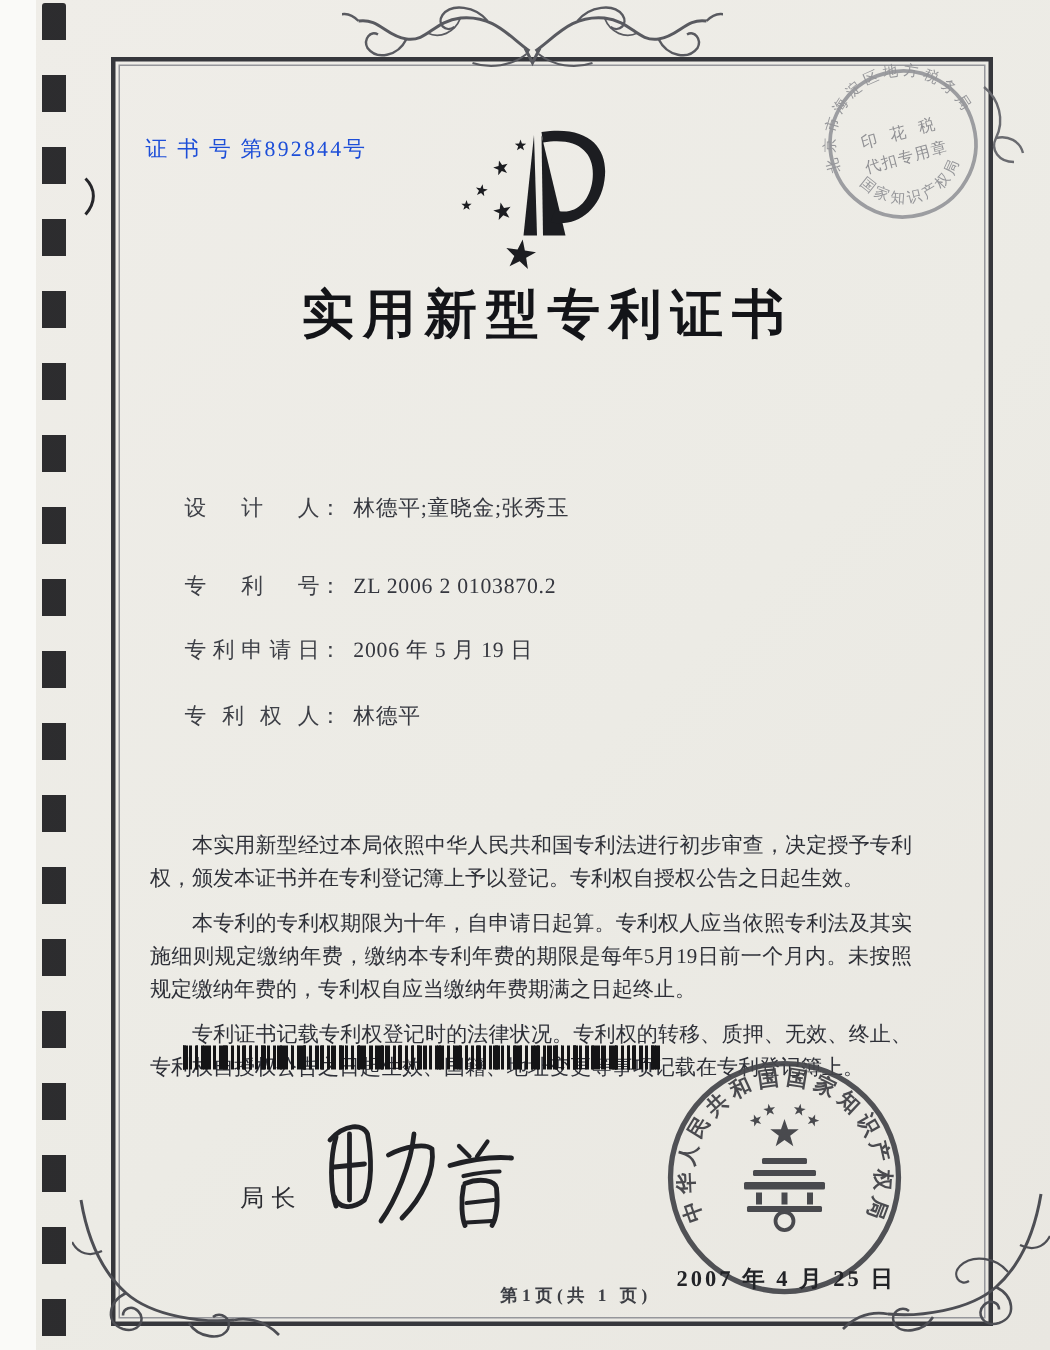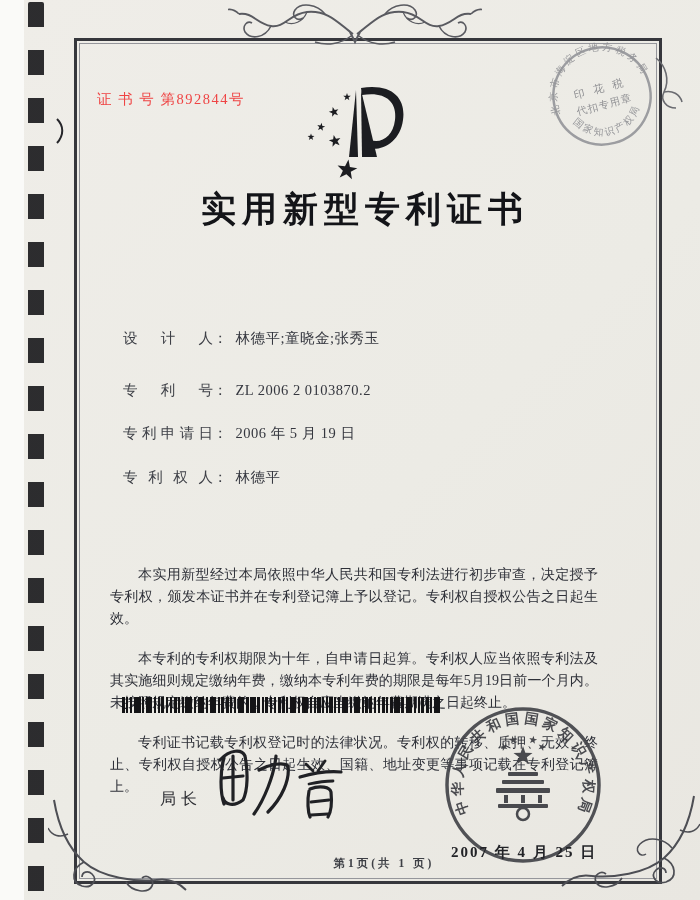--- a/index.html
+++ b/index.html
@@ -7,30 +7,30 @@
          background:#fafaf8;font-family:"Liberation Serif","DejaVu Serif",serif;}
   .paper{position:absolute;left:24px;top:0;right:0;bottom:0;
          background:linear-gradient(135deg,#efede8 0%,#ecebe5 55%,#e9e7e1 100%);}
   .binding{position:absolute;left:28px;top:2px;width:16px;height:896px;
            background:repeating-linear-gradient(180deg,#17171a 0 25px,rgba(0,0,0,0) 25px 48px);
            opacity:.9;border-radius:2px;}
   .frame{position:absolute;left:74px;top:38px;width:582px;height:840px;
          border:3px solid #36373c;}
   .frame-inner{position:absolute;inset:2px;border:1px solid #95969b;}
   .abs{position:absolute;}
-  .cert-no{left:97px;top:90px;font-size:14.5px;color:#ef4444;letter-spacing:1.5px;white-space:nowrap;text-align:right;}
+  .cert-no{left:97px;top:90px;font-size:14.5px;color:#1d4ed8;letter-spacing:1.5px;white-space:nowrap;text-align:right;}
   .title{left:74px;top:186px;width:582px;text-align:center;font-size:35px;font-weight:700;
          letter-spacing:6px;color:#131418;white-space:nowrap;}
   .field-row{left:123px;white-space:nowrap;font-size:14.5px;color:#3b3d44;}
   .f-label{display:inline-block;width:90px;text-align:justify;text-align-last:justify;color:#3e4047;}
   .f-colon{margin-right:8px;color:#3e4047;}
   .f-value{letter-spacing:.5px;color:#35373f;}
   .paras{left:92px;top:546px;width:524px;font-size:14px;line-height:22px;
          color:#2e3038;text-align:justify;}
-  .paras p{margin:18px;text-indent:2em;}
+  .paras p{margin:8px;text-indent:2em;}
   .barcode{left:122px;top:697px;width:318px;height:16px;
     background:
       repeating-linear-gradient(90deg,#141416 0 2px,rgba(0,0,0,0) 2px 4px),
       repeating-linear-gradient(90deg,#141416 0 1px,rgba(0,0,0,0) 1px 9px),
       repeating-linear-gradient(90deg,#141416 0 3px,rgba(0,0,0,0) 3px 13px);}
   .signer-label{left:160px;top:789px;font-size:16px;letter-spacing:5px;color:#2c2d32;}
   .seal-date{left:451px;top:843px;font-size:15px;font-weight:700;color:#222327;
              letter-spacing:2px;white-space:nowrap;}
   .footer{left:104px;top:856px;width:560px;text-align:center;font-size:11.5px;
           letter-spacing:3px;color:#3d3f45;font-weight:bold;}

